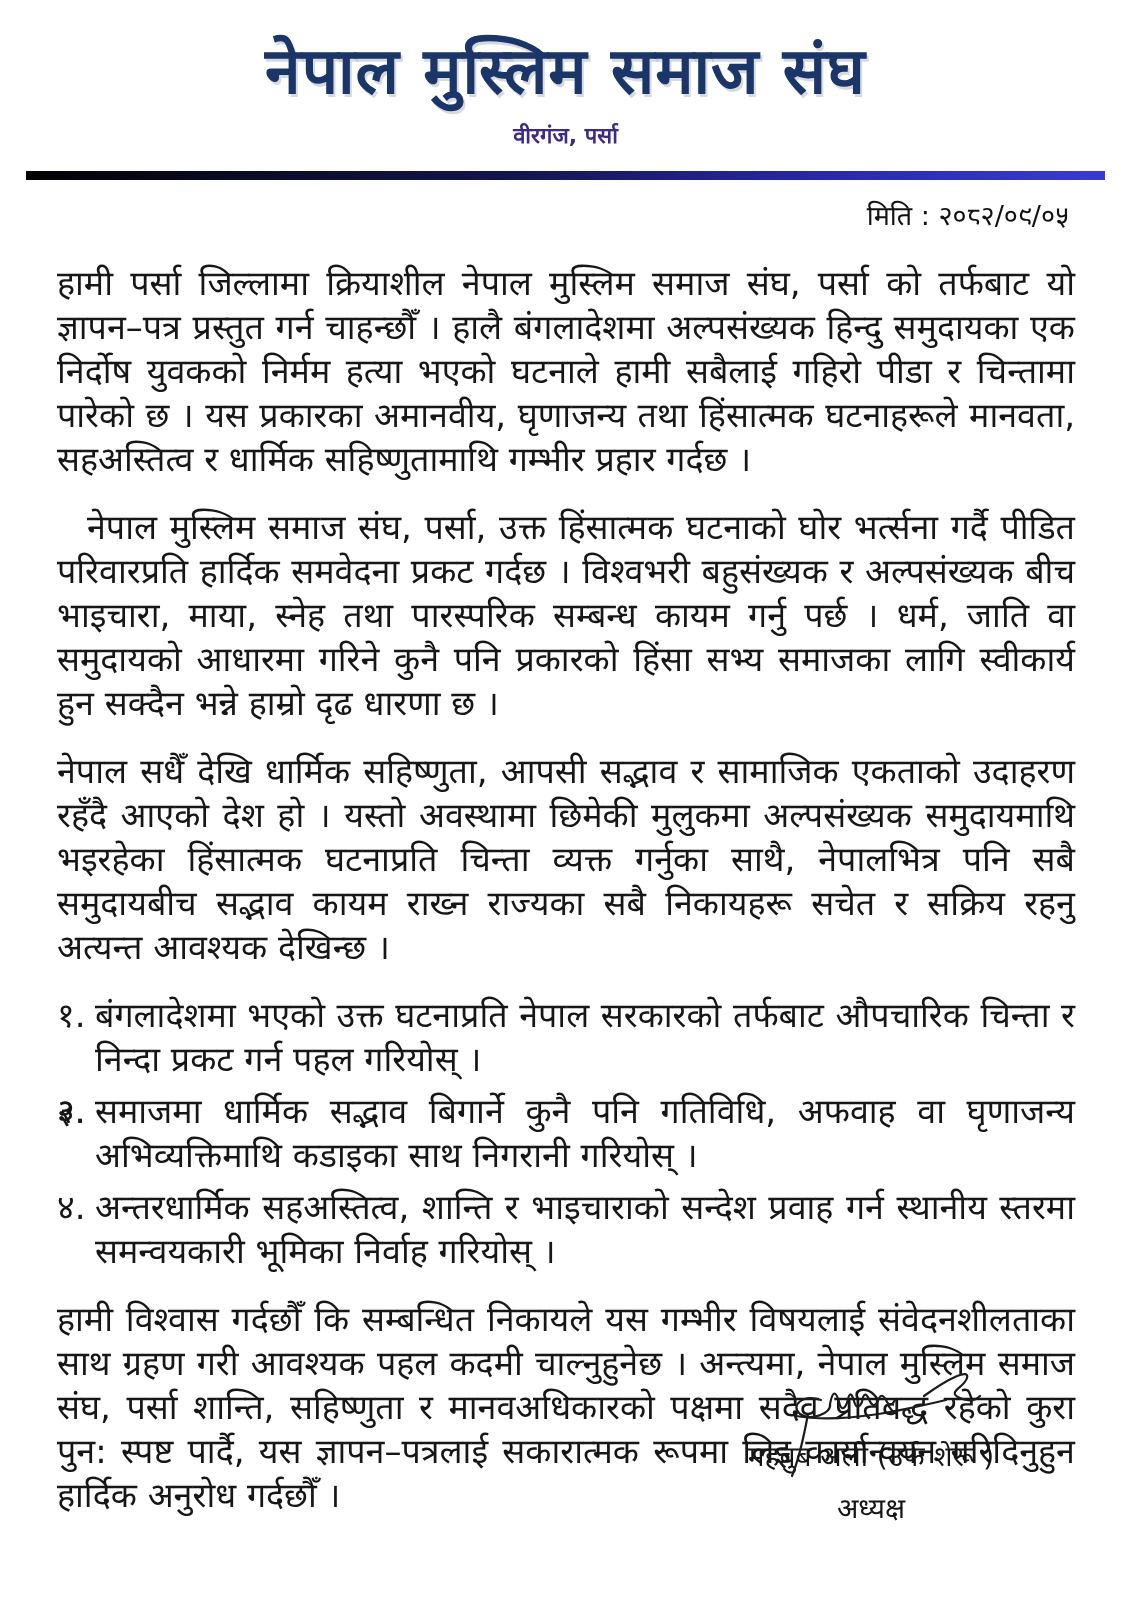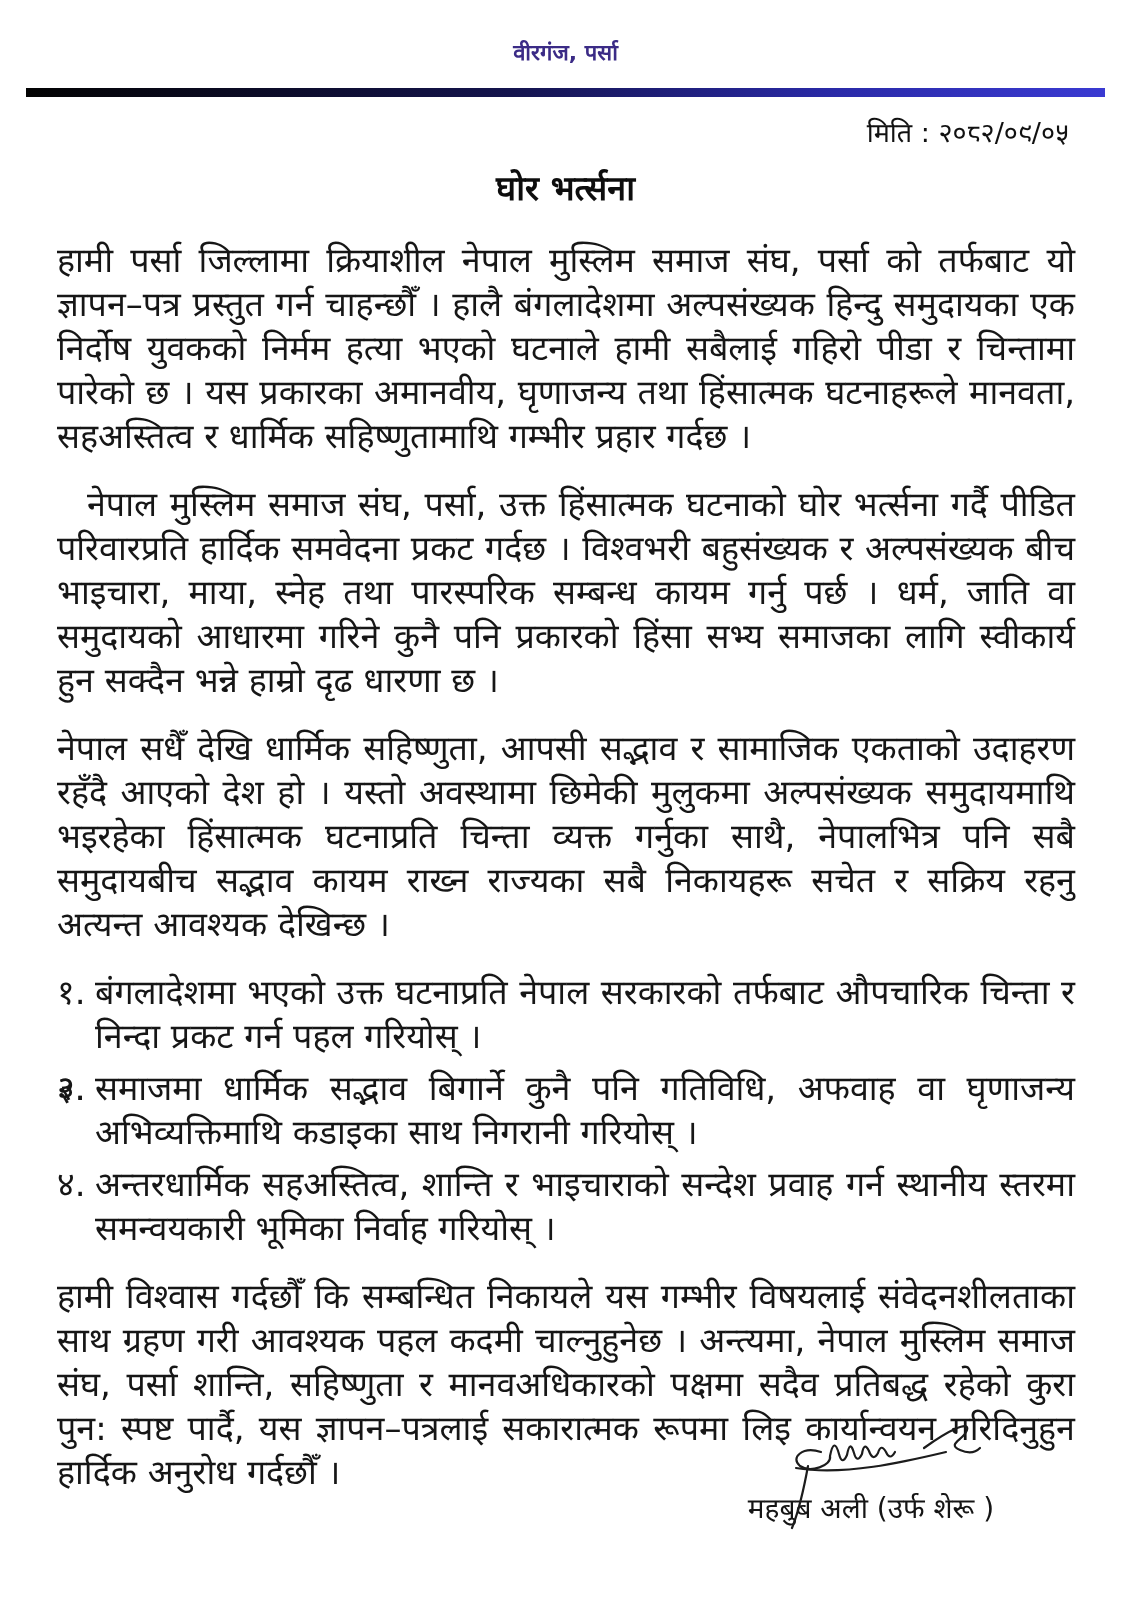--- a/index.html
+++ b/index.html
@@ -88,28 +88,28 @@
   }
   .sig-name { font-size: 28px; color: #151515; white-space: nowrap; }
   .sig-role { font-size: 28px; color: #151515; margin-top: 14px; }
 </style>
 </head>
 <body>
 
 <div class="page">
 
   <header class="letterhead">
+    <h1 class="org-title">नेपाल मुस्लिम समाज संघ</h1>
     <div class="org-location">वीरगंज, पर्सा</div>
   </header>
 
   <div class="header-divider"></div>
 
   <div class="date-line">मिति : २०८२/०९/०५</div>
 
-  <h2 class="letter-title">घोर भर्त्सना</h2>
 
   <div class="body-text">
 
     <p class="para">हामी पर्सा जिल्लामा क्रियाशील नेपाल मुस्लिम समाज संघ, पर्सा को तर्फबाट यो ज्ञापन–पत्र प्रस्तुत गर्न चाहन्छौँ । हालै बंगलादेशमा अल्पसंख्यक हिन्दु समुदायका एक निर्दोष युवकको निर्मम हत्या भएको घटनाले हामी सबैलाई गहिरो पीडा र चिन्तामा पारेको छ । यस प्रकारका अमानवीय, घृणाजन्य तथा हिंसात्मक घटनाहरूले मानवता, सहअस्तित्व र धार्मिक सहिष्णुतामाथि गम्भीर प्रहार गर्दछ ।</p>
 
     <p class="para first-indent">नेपाल मुस्लिम समाज संघ, पर्सा, उक्त हिंसात्मक घटनाको घोर भर्त्सना गर्दै पीडित परिवारप्रति हार्दिक समवेदना प्रकट गर्दछ । विश्वभरी बहुसंख्यक र अल्पसंख्यक बीच भाइचारा, माया, स्नेह तथा पारस्परिक सम्बन्ध कायम गर्नु पर्छ । धर्म, जाति वा समुदायको आधारमा गरिने कुनै पनि प्रकारको हिंसा सभ्य समाजका लागि स्वीकार्य हुन सक्दैन भन्ने हाम्रो दृढ धारणा छ ।</p>
 
     <p class="para">नेपाल सधैँ देखि धार्मिक सहिष्णुता, आपसी सद्भाव र सामाजिक एकताको उदाहरण रहँदै आएको देश हो । यस्तो अवस्थामा छिमेकी मुलुकमा अल्पसंख्यक समुदायमाथि भइरहेका हिंसात्मक घटनाप्रति चिन्ता व्यक्त गर्नुका साथै, नेपालभित्र पनि सबै समुदायबीच सद्भाव कायम राख्न राज्यका सबै निकायहरू सचेत र सक्रिय रहनु अत्यन्त आवश्यक देखिन्छ ।</p>
 
 
@@ -144,15 +144,16 @@
         <path d="M56 56 q 4 -20 9 -2 q 3 12 8 1 q 3 -16 7 -2 q 3 11 8 1 q 2 -13 7 -3 q 4 11 9 2 q 3 -10 8 -1 q 4 9 9 0"></path>
 
         <path d="M22 68 C 70 76, 130 62, 172 52"></path>
 
         <path d="M150 48 C 175 30, 196 20, 193 30 C 190 40, 172 44, 186 50 C 195 54, 202 52, 206 48"></path>
 
         <path d="M34 66 C 30 88, 26 108, 18 128"></path>
       </g>
     </svg>
     <div class="sig-name">महबुब अली (उर्फ शेरू )</div>
+    <div class="sig-role">अध्यक्ष</div>
   </div>
 
 </div>
 
 </body></html>

